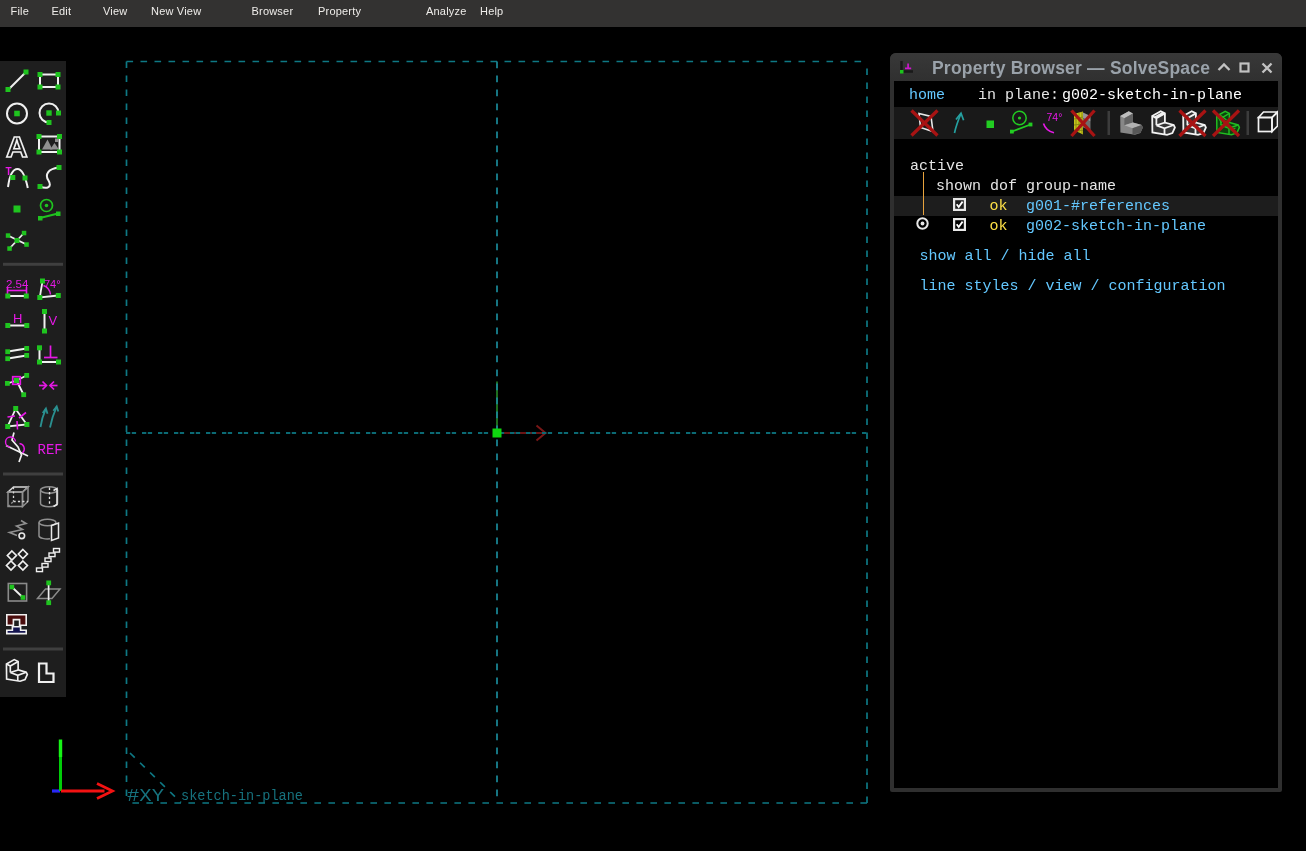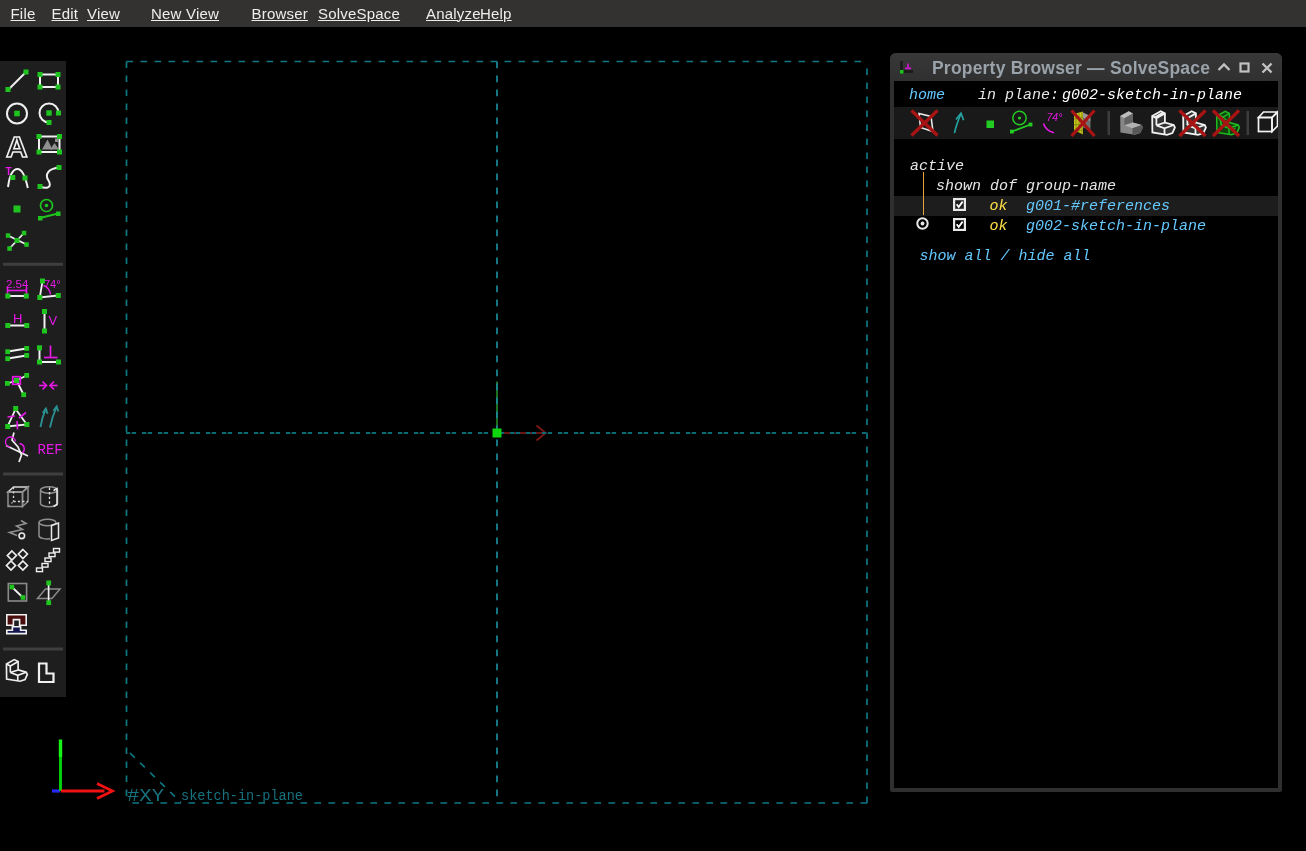--- a/index.html
+++ b/index.html
@@ -1,27 +1,27 @@
 <!DOCTYPE html>
 <html><head>
 <meta charset="utf-8">
 <style>
   html,body{margin:0;padding:0;background:#000;-webkit-font-smoothing:antialiased;}
   #app{position:relative;width:1306px;height:851px;background:#000;overflow:hidden;
        font-family:"Liberation Sans",sans-serif;transform:translateZ(0);will-change:transform;}
   #menubar{position:absolute;left:0;top:0;width:1306px;height:27px;background:#333231;}
-  .mi{position:absolute;top:4.5px;font-size:15px;color:#efedea;letter-spacing:0.2px;text-decoration:underline;}
+  .mi{position:absolute;top:4.5px;font-size:11px;color:#efedea;letter-spacing:0.2px;}
   #canvas{position:absolute;left:0;top:0;}
   #toolbar{position:absolute;left:0;top:61px;width:66px;height:636px;background:#1e1e1e;}
   
   #pw{position:absolute;left:890px;top:53px;width:392px;height:739px;background:#2f2f2f;
       border-radius:6px 6px 2px 2px;text-align:right;}
   #pwtitle{position:absolute;left:0;top:0;width:100%;height:28px;
       background:linear-gradient(#383838,#303030);border-radius:6px 6px 0 0;}
-  #pwtext{position:absolute;left:4px;top:28px;width:384px;height:707px;background:#000;overflow:hidden;font-style:italic;}
+  #pwtext{position:absolute;left:4px;top:28px;width:384px;height:707px;background:#000;overflow:hidden;}
   .trow{position:absolute;font-family:"Liberation Mono",monospace;font-size:15px;line-height:20px;white-space:pre;}
   .c-link{color:#64c8ff;}
   .c-tree{color:#e5e5e5;}
   .c-ok{color:#fde047;}
   .c-def{color:#ffffff;}
   #ttl{position:absolute;left:42px;top:4.5px;font-size:17.5px;font-weight:bold;color:#9aa2aa;letter-spacing:0.2px;}
 </style>
 </head>
 <body>
 <div id="app">
@@ -53,24 +53,24 @@
     <line x1="52" y1="791" x2="60" y2="791" stroke="#2828f5" stroke-width="3.2"></line>
     <line x1="60.5" y1="791" x2="60.5" y2="757" stroke="#00cc08" stroke-width="3"></line>
     <line x1="60.5" y1="757" x2="60.5" y2="739.5" stroke="#16f316" stroke-width="3.4"></line>
     <line x1="61" y1="791" x2="104.5" y2="791" stroke="#f31212" stroke-width="3"></line>
     <path d="M97,783.5 L112.5,791 L97,798.5" fill="none" stroke="#f31212" stroke-width="2.7"></path>
   </svg>
 
   <div id="menubar">
     <span class="mi" style="left:10.5px">File</span>
     <span class="mi" style="left:51.5px">Edit</span>
-    <span class="mi" style="left:87px">View</span>
+    <span class="mi" style="left:103px">View</span>
     <span class="mi" style="left:151px">New View</span>
     <span class="mi" style="left:251.5px">Browser</span>
-    <span class="mi" style="left:318px">SolveSpace</span>
+    <span class="mi" style="left:318px">Property</span>
     <span class="mi" style="left:426px">Analyze</span>
     <span class="mi" style="left:480px">Help</span>
   </div>
 
   <div id="toolbar">
   <svg width="66" height="636" viewBox="0 61 66 636" fill="none">
 
     <line x1="8.5" y1="89.5" x2="26" y2="72" stroke="#f0f0f0" stroke-width="2"></line>
     <rect x="5.5" y="87" width="5" height="5" fill="#1fc41f"></rect>
     <rect x="23.5" y="69.5" width="5" height="5" fill="#1fc41f"></rect>
@@ -356,16 +356,17 @@
       </svg>
       <svg width="13" height="13" viewBox="0 0 13 13" style="position:absolute;left:58.5px;top:136.5px" fill="none">
         <rect x="1.1" y="1.1" width="10.8" height="10.8" stroke="#e8e8e8" stroke-width="2.2"></rect>
         <path d="M3.7,6.3 L5.7,9 L9.6,3.6" stroke="#ffffff" stroke-width="1.8"></path>
       </svg>
       <svg width="13" height="13" viewBox="0 0 13 13" style="position:absolute;left:22.3px;top:135.5px" fill="none">
         <circle cx="6.5" cy="6.5" r="5.2" stroke="#e8e8e8" stroke-width="2"></circle>
         <circle cx="6.5" cy="6.5" r="1.9" fill="#e8e8e8"></circle>
       </svg>
       <span class="trow" style="left:25.5px;top:166px"><span class="c-link">show all / hide all</span></span>
+      <span class="trow" style="left:25.5px;top:196px"><span class="c-link">line styles / view / configuration</span></span>
     </div>
   </div>
 
 </div>
 
 </body></html>

